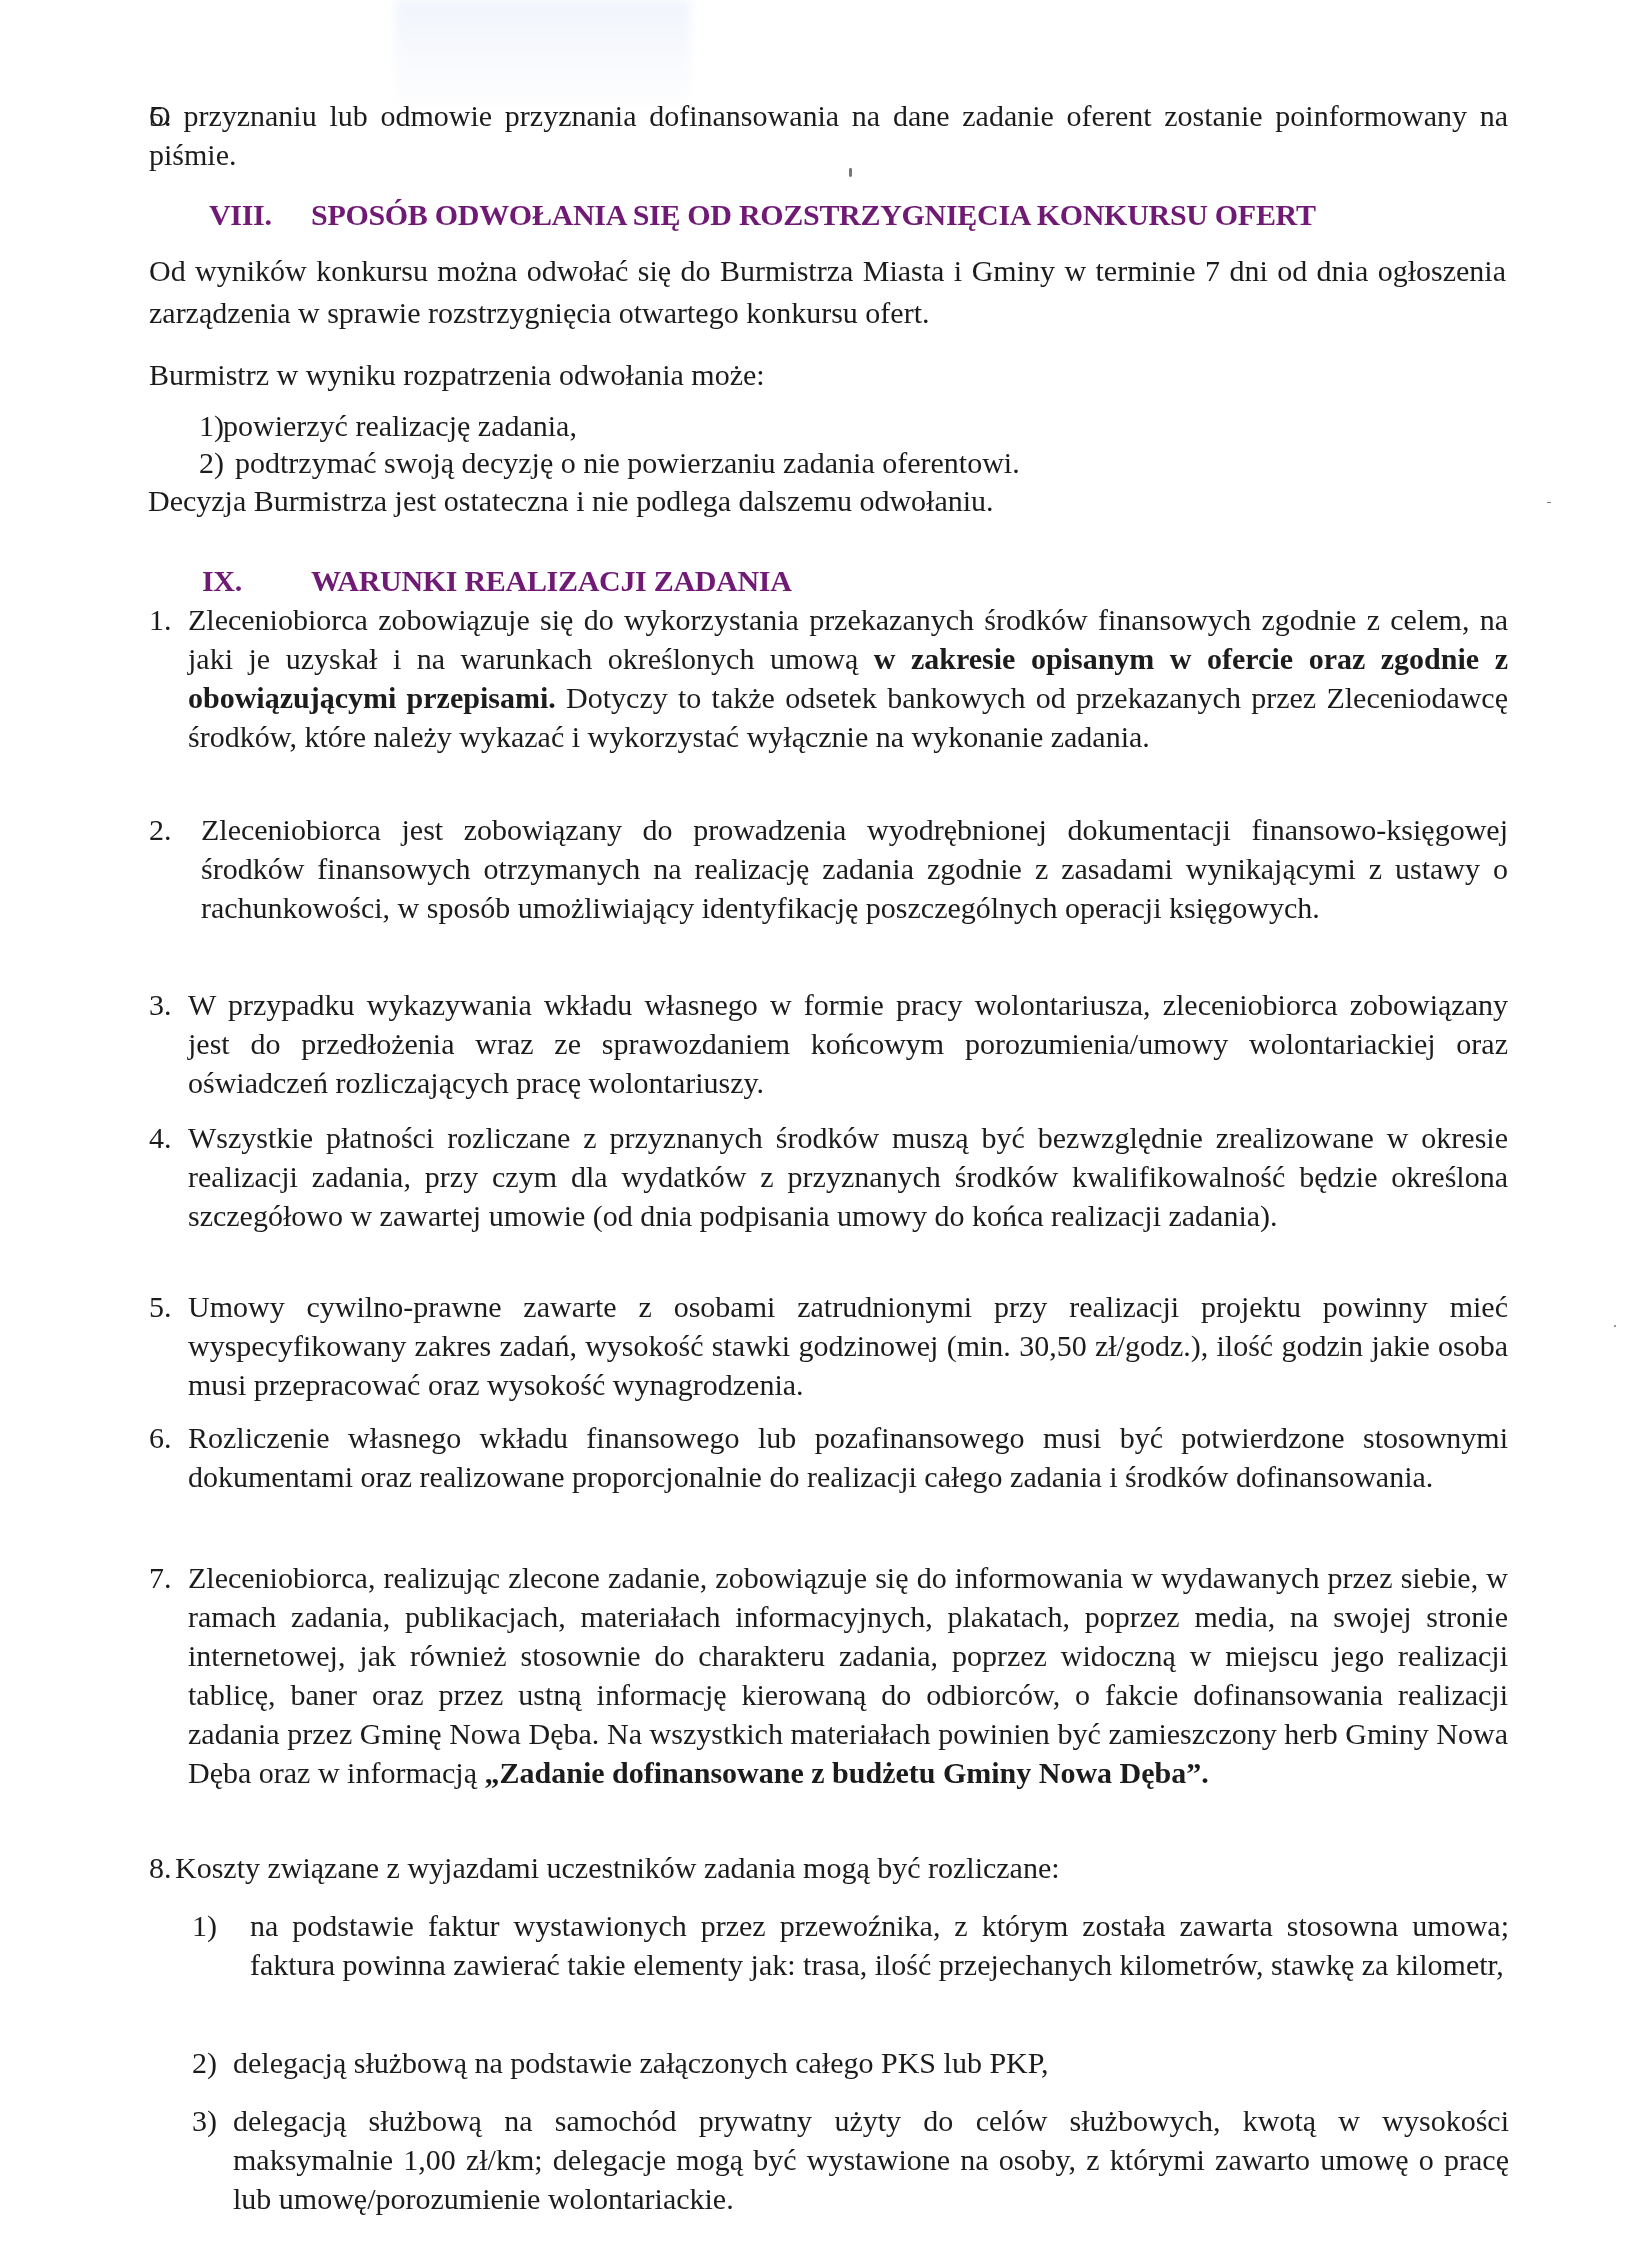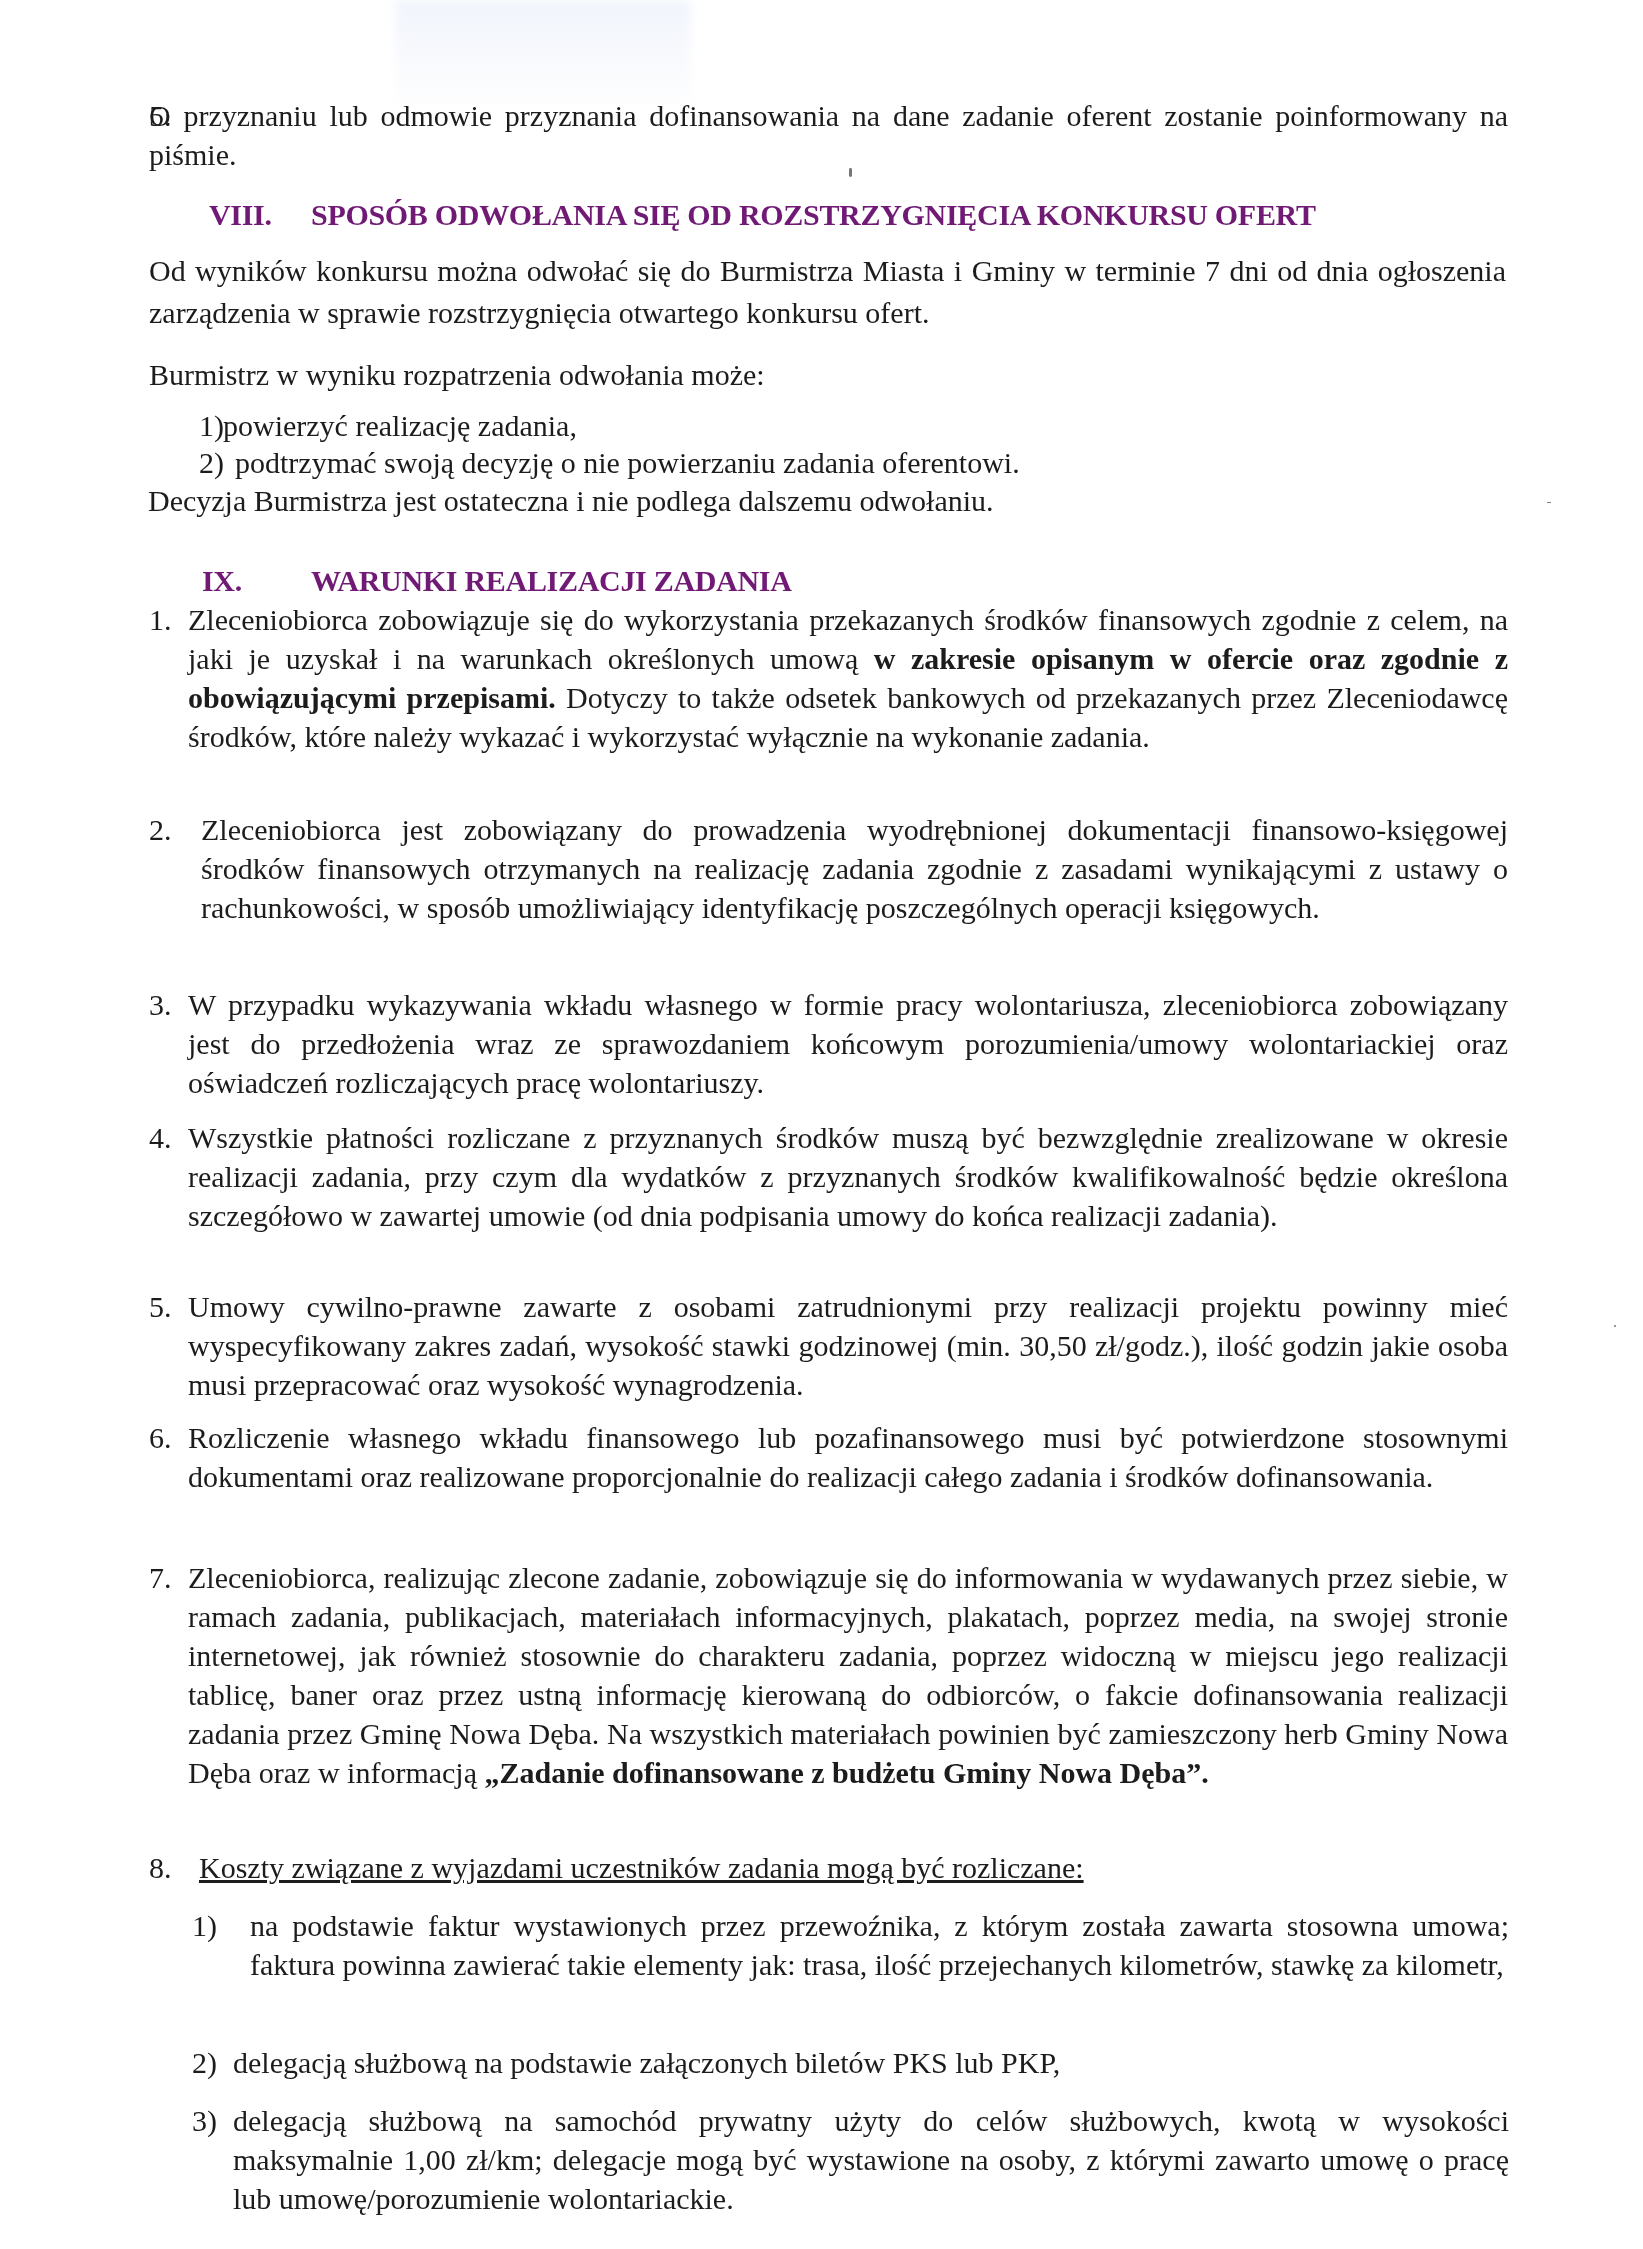--- a/index.html
+++ b/index.html
@@ -90,30 +90,30 @@
 
 <div class="blk just" style="top:1558px;left:149px;width:1359px;">
   <span class="num" style="left:0;">7.</span>
   <div style="margin-left:39px;">
     <span>Zleceniobiorca, realizując zlecone zadanie, zobowiązuje się do informowania w wydawanych przez siebie, w ramach zadania, publikacjach, materiałach informacyjnych, plakatach, poprzez media, na swojej stronie internetowej, jak również stosownie do charakteru zadania, poprzez widoczną w miejscu jego realizacji tablicę, baner oraz przez ustną informację kierowaną do odbiorców, o fakcie dofinansowania realizacji zadania przez Gminę Nowa Dęba. Na wszystkich materiałach powinien być zamieszczony herb Gminy Nowa Dęba oraz w informacją </span><b>„Zadanie dofinansowane z budżetu Gminy Nowa Dęba”.</b>
   </div>
 </div>
 
 <div class="blk" style="top:1848px;left:149px;width:1359px;">
   <span class="num" style="left:0;">8.</span>
-  <div style="margin-left:50px;text-decoration:underline;">Koszty związane z wyjazdami uczestników zadania mogą być rozliczane:</div>
+  <div style="margin-left:26px;">Koszty związane z wyjazdami uczestników zadania mogą być rozliczane:</div>
 </div>
 
 <div class="blk just" style="top:1906px;left:192px;width:1317px;">
   <span class="num" style="left:0;">1)</span>
   <div style="margin-left:58px;">na podstawie faktur wystawionych przez przewoźnika, z którym została zawarta stosowna umowa; faktura powinna zawierać takie elementy jak: trasa, ilość przejechanych kilometrów, stawkę za kilometr,</div>
 </div>
 
 <div class="blk" style="top:2043px;left:192px;width:1317px;">
   <span class="num" style="left:0;">2)</span>
-  <div style="margin-left:41px;">delegacją służbową na podstawie załączonych biletów PKS lub PKP,</div>
+  <div style="margin-left:41px;">delegacją służbową na podstawie załączonych całego PKS lub PKP,</div>
 </div>
 
 <div class="blk just" style="top:2101px;left:192px;width:1317px;">
   <span class="num" style="left:0;">3)</span>
   <div style="margin-left:41px;">delegacją służbową na samochód prywatny użyty do celów służbowych, kwotą w wysokości maksymalnie 1,00 zł/km; delegacje mogą być wystawione na osoby, z którymi zawarto umowę o pracę lub umowę/porozumienie wolontariackie.</div>
 </div>
 
 
 </body></html>

